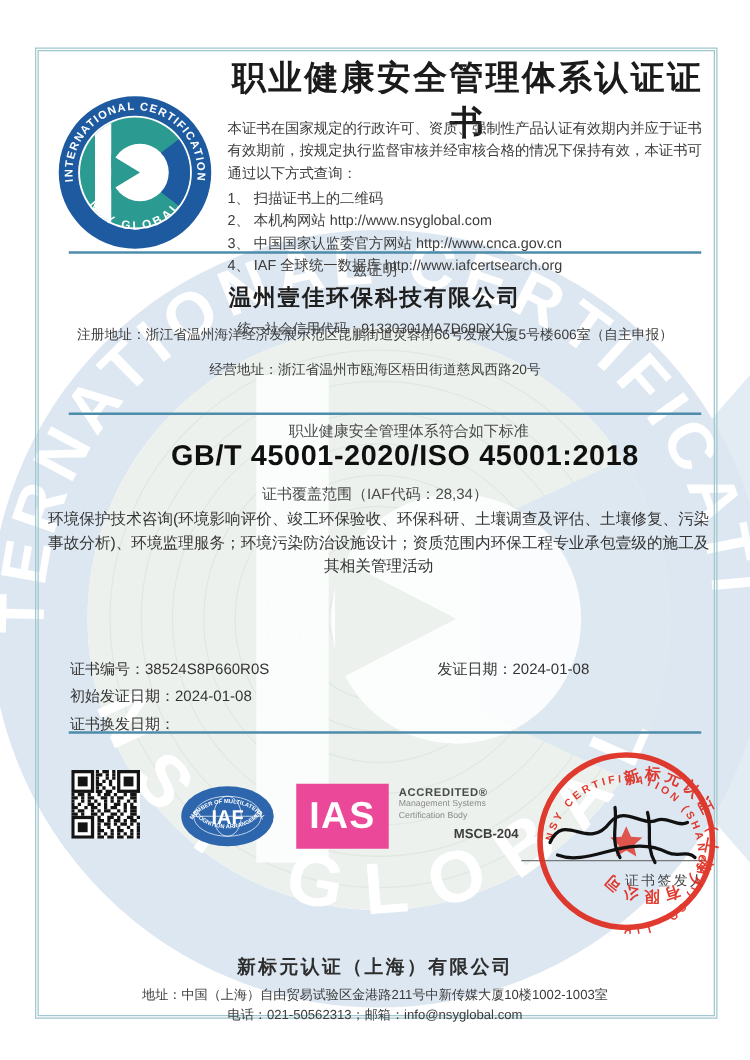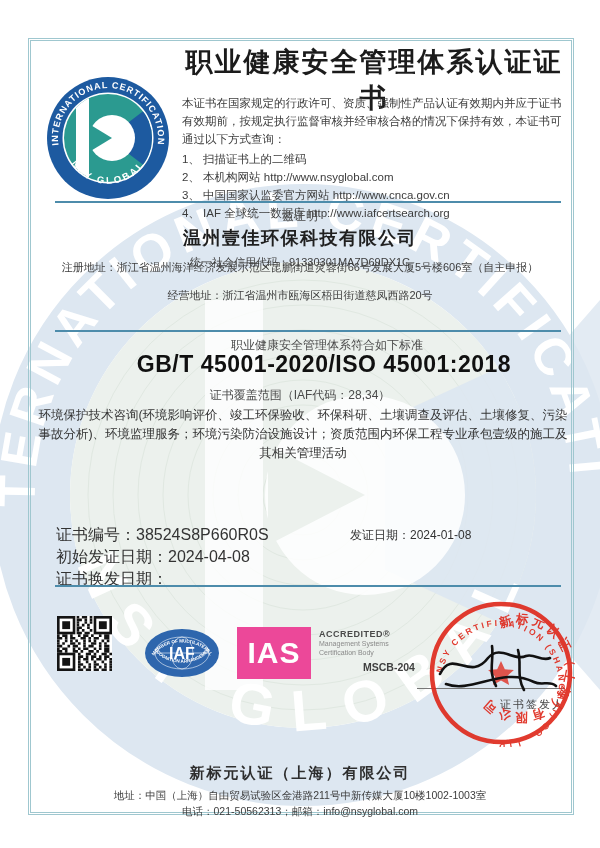--- a/index.html
+++ b/index.html
@@ -19,21 +19,21 @@
   .d1{top:201px;} .d2{top:330px;} .d3{top:585px;}
   .lbl{font-size:12px;color:#4a4a4a;}
   .company{top:226px;font-size:18px;font-weight:600;letter-spacing:1.5px;color:#1f1f1f;}
   .credit{top:255px;font-size:11px;}
   .addr1{top:260px;font-size:11px;}
   .addr2{top:288px;font-size:11px;}
   .stdlbl{top:337px;padding-left:27px;}
   .stdcode{top:351px;font-size:23px;font-weight:700;color:#101010;letter-spacing:.5px;margin-left:24px;}
   .scopelbl{top:387px;}
   .scope{top:406px;left:38px;width:530px;text-align:center;font-size:12.5px;line-height:19px;color:#343434;}
-  .certinfo-l{left:56px;top:524px;font-size:16px;line-height:22px;color:#333;}
+  .certinfo-l{left:56px;top:524px;font-size:12px;line-height:22px;color:#333;}
   .certinfo-r{left:350px;top:524px;width:213px;font-size:12px;line-height:22px;color:#333;}
   .qr{left:57px;top:616px;width:55px;height:55px;}
   .iaf{left:143px;top:627px;width:78px;height:52px;}
   .ias{left:237px;top:627px;display:flex;align-items:flex-start;z-index:2;}
   .ias-box{width:74px;height:52px;background:#ec4899;color:#fff;display:flex;align-items:center;
            justify-content:center;font-size:30px;font-weight:700;letter-spacing:1px;}
   .ias-txt{margin-left:8px;padding-top:2px;line-height:1.25;}
   .ias-acc{font-size:9px;font-weight:700;color:#4a4a4a;letter-spacing:.5px;}
   .ias-sub{font-size:7px;color:#8a8a8a;}
   .ias-code{font-size:10.5px;font-weight:700;color:#3f3f3f;margin-top:3px;margin-left:44px;}
@@ -134,21 +134,21 @@
 
   <div class="abs divider d2"></div>
 
   <div class="abs center lbl stdlbl">职业健康安全管理体系符合如下标准</div>
   <div class="abs center stdcode">GB/T 45001-2020/ISO 45001:2018</div>
   <div class="abs center lbl scopelbl">证书覆盖范围（IAF代码：28,34）</div>
   <div class="abs scope">环境保护技术咨询(环境影响评价、竣工环保验收、环保科研、土壤调查及评估、土壤修复、污染事故分析)、环境监理服务；环境污染防治设施设计；资质范围内环保工程专业承包壹级的施工及其相关管理活动</div>
 
   <div class="abs certinfo-l">
     <div>证书编号：38524S8P660R0S</div>
-    <div>初始发证日期：2024-04-08</div>
+    <div>初始发证日期：2024-01-08</div>
     <div>证书换发日期：</div>
   </div>
   <div class="abs certinfo-r">
     <div>发证日期：2024-01-08</div>
   </div>
 
   <div class="abs divider d3"></div>
 
   <svg class="abs qr" viewBox="0 0 21 21">
     <rect x="0" y="0" width="21" height="21" fill="#ffffff"></rect>

